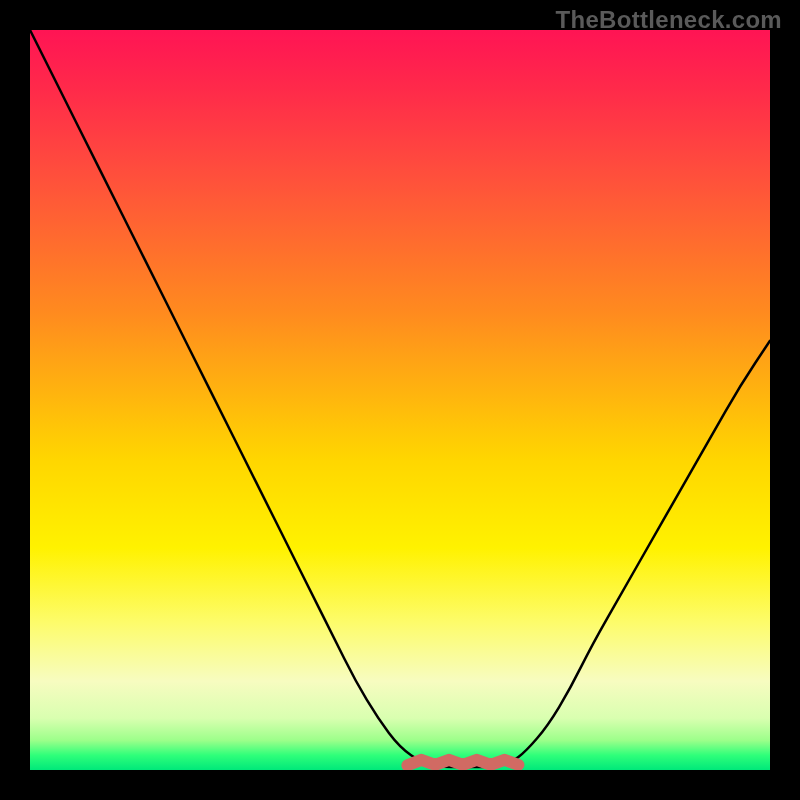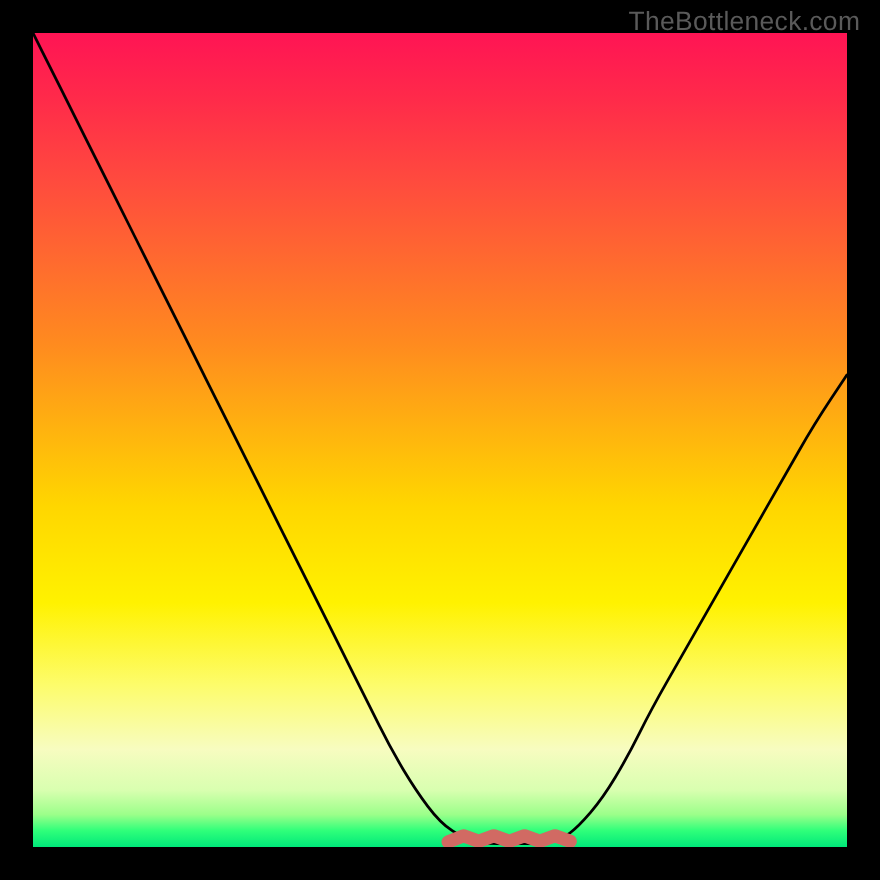--- a/index.html
+++ b/index.html
@@ -16,21 +16,21 @@
     width: 800px;
     height: 800px;
     background: #000;
   }
   .watermark {
     position: absolute;
     top: 6px;
     right: 18px;
     color: #5a5a5a;
     font-size: 24px;
-    font-weight: 400;
+    font-weight: 700;
     letter-spacing: 0.3px;
     z-index: 10;
   }
   .plot {
     position: absolute;
     left: 30px;
     top: 30px;
     width: 740px;
     height: 740px;
     overflow: hidden;

